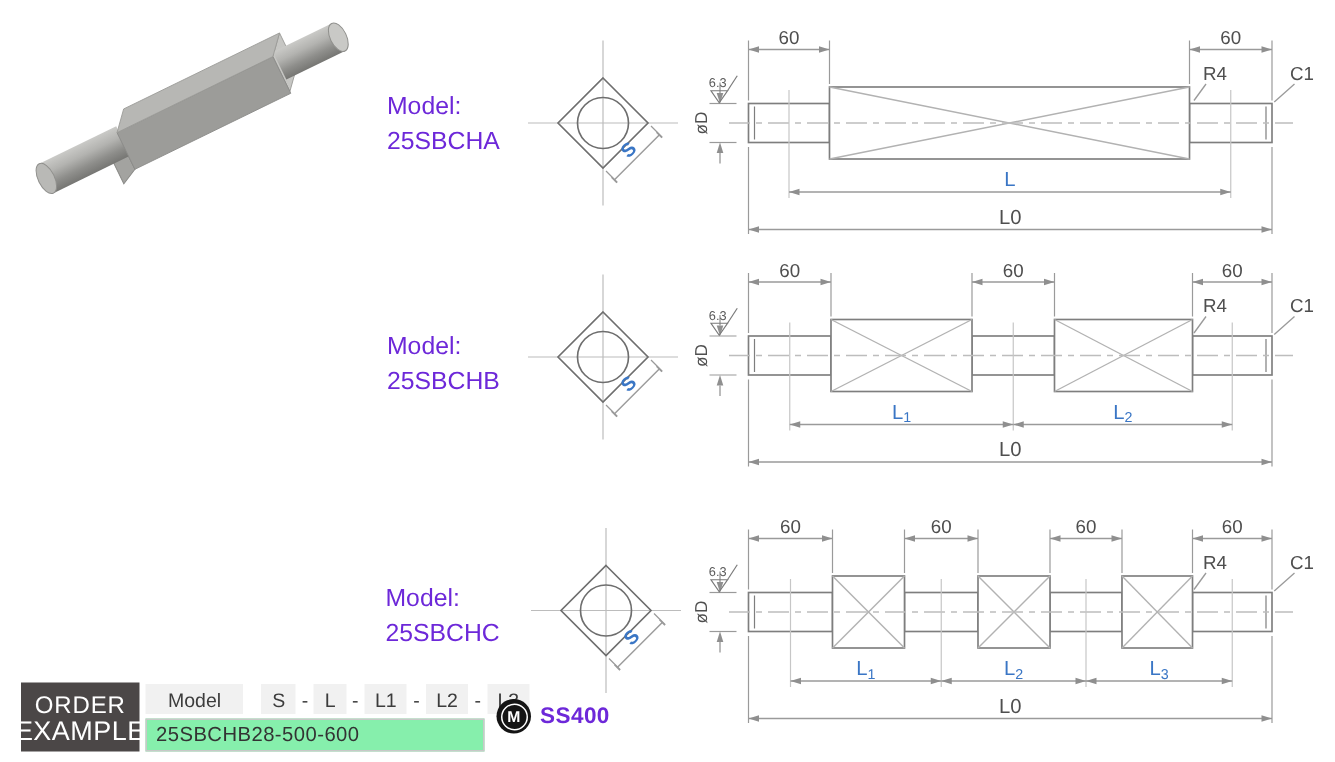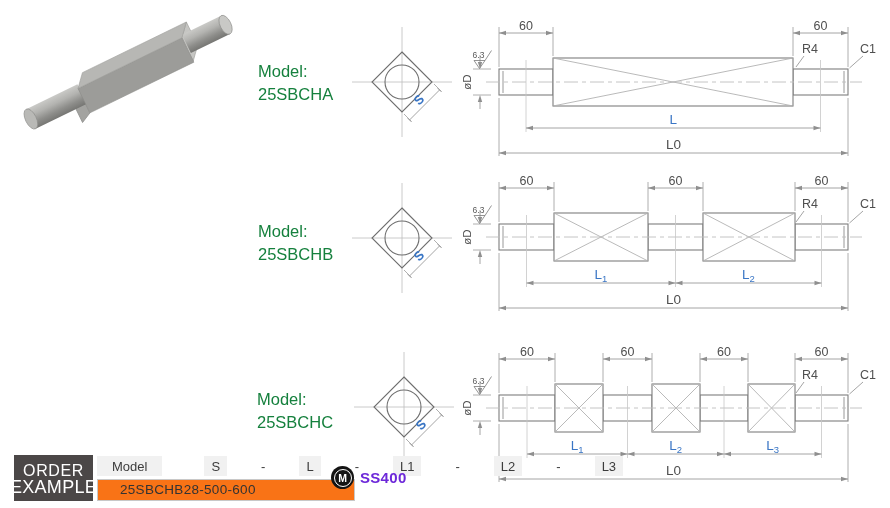--- a/index.html
+++ b/index.html
@@ -1,31 +1,31 @@
 <!DOCTYPE html>
 <html><head>
 <meta charset="utf-8">
 <style>
   html,body{margin:0;padding:0;background:#fff;}
   #canvas{position:relative;width:890px;height:508px;background:#ffffff;
     font-family:"Liberation Sans",sans-serif;overflow:hidden;}
   .abs{position:absolute;}
-  .model-label{font-size:16.5px;color:#15803d;line-height:23px;}
+  .model-label{font-size:16.5px;color:#6d28d9;line-height:23px;}
   .svgbox{position:absolute;}
   #order-box{position:absolute;left:14px;top:455px;width:79px;height:46px;background:#4b4747;
     color:#fff;display:flex;flex-direction:column;justify-content:center;align-items:center;}
   .ob1{font-size:16px;letter-spacing:.6px;line-height:18px;}
   .ob2{font-size:18px;letter-spacing:.3px;line-height:14px;}
   #chips{position:absolute;left:97px;top:455px;height:22px;display:flex;align-items:center;
-    font-size:13px;color:#3c3c3c;gap:30px;}
+    font-size:13px;color:#3c3c3c;}
   .chip{background:#f1f1f1;padding:2.5px 7px;}
   .chip-model{padding:2.5px 15px;margin-right:12px;}
   .dash{margin:0 4px;color:#3c3c3c;}
   #order-value{position:absolute;left:97px;top:479px;width:212px;height:16px;border:1px solid #c8c8c8;
-    background:#f97316;font-size:13.5px;color:#333;padding:2px 22px;letter-spacing:.3px;}
+    background:#86efac;font-size:13.5px;color:#333;padding:2px 6px;letter-spacing:.3px;}
   #m-logo{position:absolute;left:331px;top:466px;width:23px;height:23px;border-radius:50%;
     background:#141414;display:flex;align-items:center;justify-content:center;}
   .m-inner{width:16px;height:16px;border:1.6px solid #fff;border-radius:50%;color:#fff;
     font-weight:bold;font-size:10.5px;display:flex;align-items:center;justify-content:center;}
   #material{position:absolute;left:360px;top:469px;font-size:15px;font-weight:bold;color:#6d28d9;letter-spacing:.3px;}
   svg text{font-family:"Liberation Sans",sans-serif;}
 </style>
 </head>
 <body>
 

